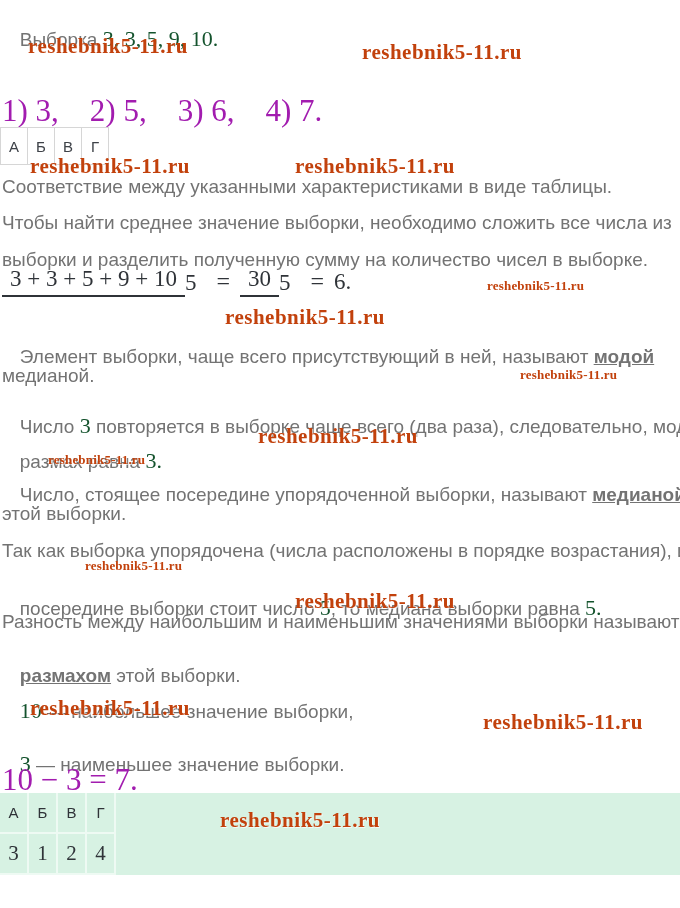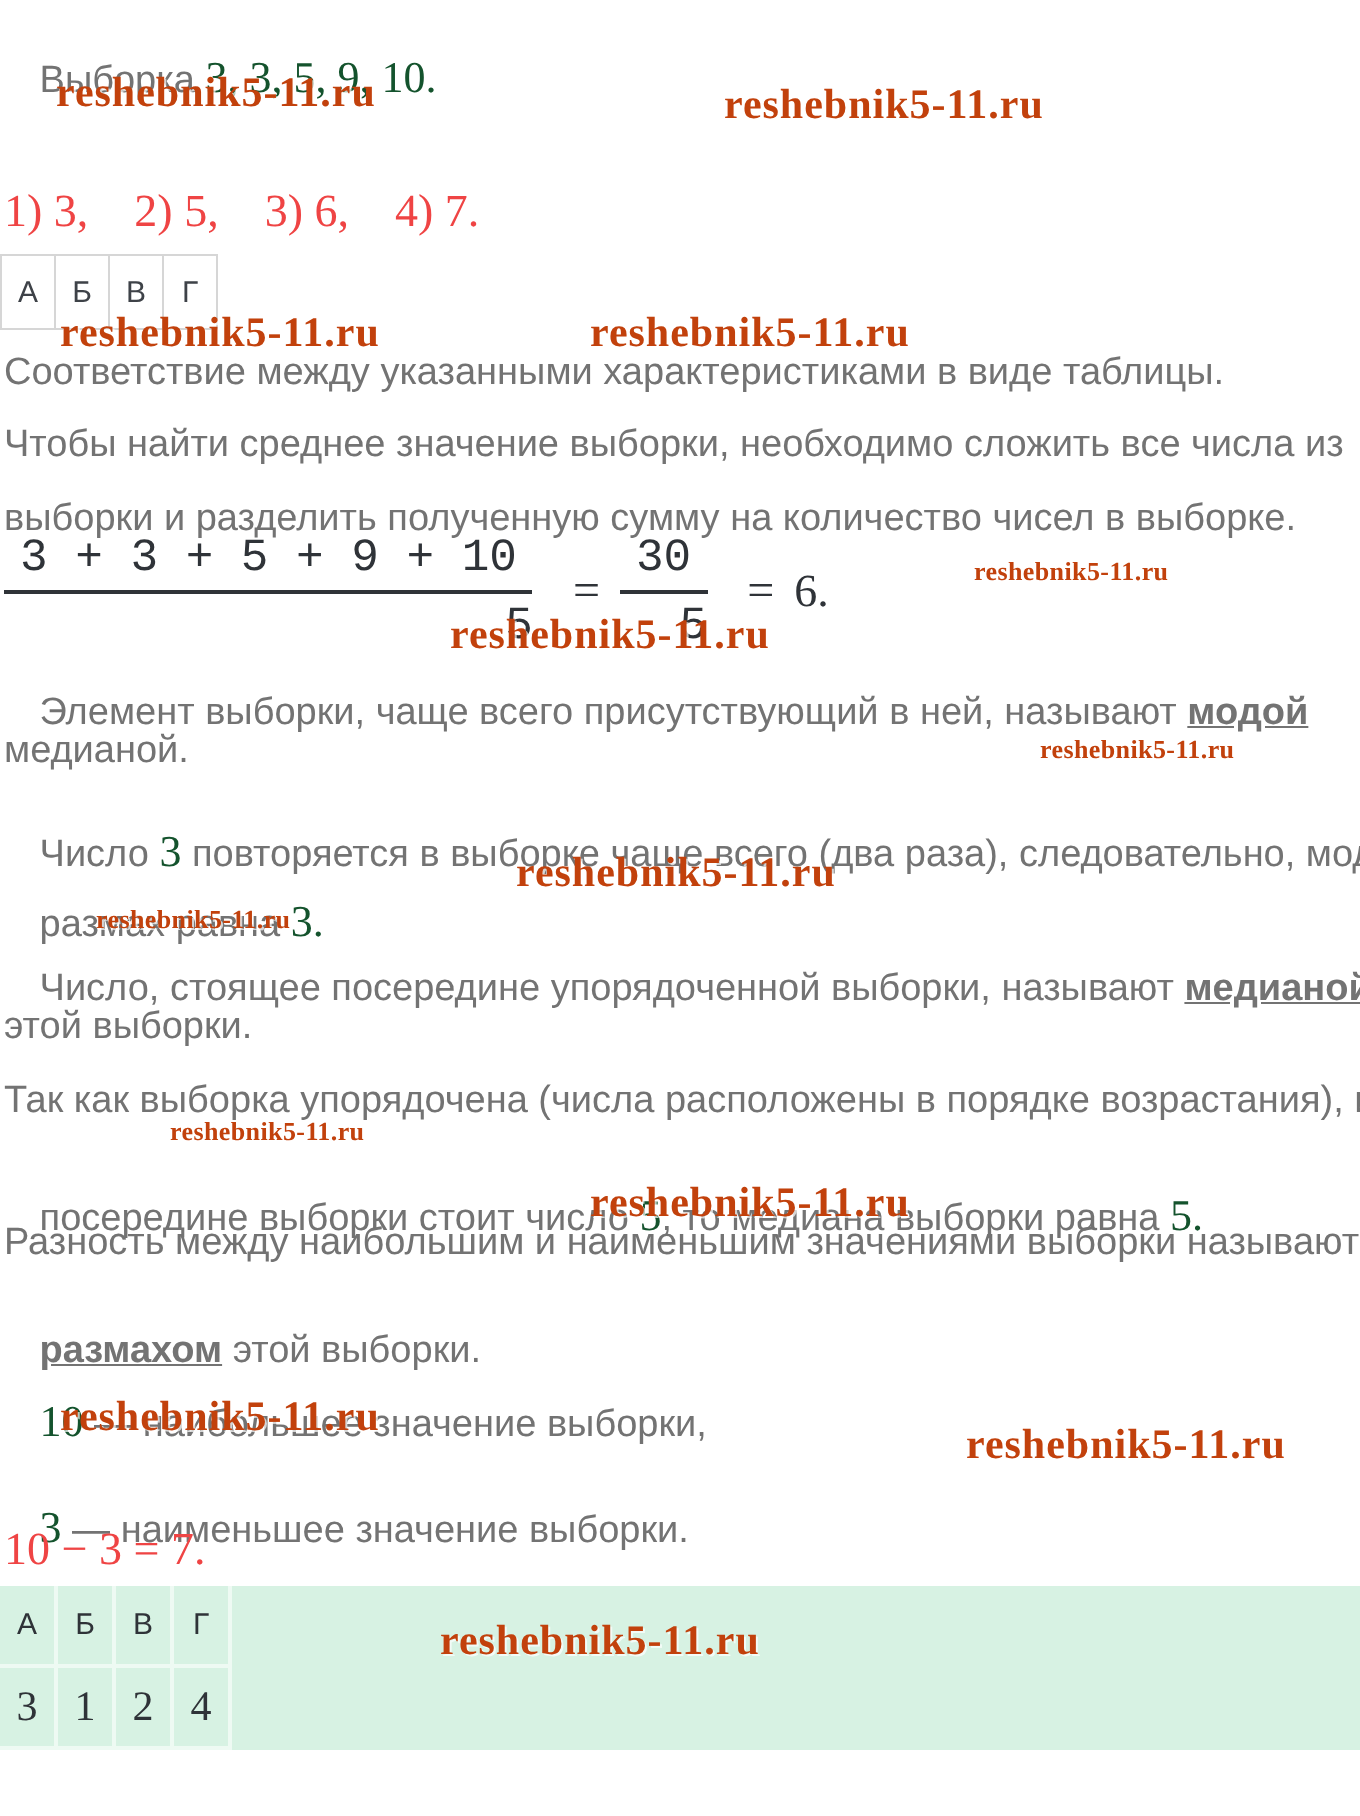--- a/index.html
+++ b/index.html
@@ -1,35 +1,35 @@
 <!DOCTYPE html>
 <html><head>
 <meta charset="utf-8">
 <style>
   html,body{margin:0;padding:0;background:#fff;}
   #page{position:relative;width:680px;height:908px;background:#ffffff;overflow:hidden;
         font-family:"Liberation Sans",sans-serif;color:#3e4248;}
   .line{position:absolute;white-space:pre;}
   .sans{font-family:"Liberation Sans",sans-serif;font-size:19px;color:#737373;}
   .serif{font-family:"Liberation Serif","DejaVu Serif",serif;font-size:22px;color:#14532d;}
-  .serif-lg{font-family:"Liberation Serif","DejaVu Serif",serif;font-size:23px;color:#ef4444;}
+  .serif-lg{font-family:"Liberation Serif","DejaVu Serif",serif;font-size:31px;color:#a21caf;}
   .b{font-weight:700;text-decoration:underline;}
   .wm{position:absolute;font-family:"Liberation Serif","DejaVu Serif",serif;font-weight:700;
       color:#c2410c;letter-spacing:.5px;text-shadow:1px 1px 0 rgba(255,255,255,.7);}
   .wm.big{font-size:21px;}
   .wm.sm{font-size:13px;letter-spacing:.2px;}
   
   .ttable{position:absolute;left:0;top:127px;display:flex;}
   .ttable .cell{width:26px;height:36px;border:1px solid #d6d6d6;border-left:none;
       display:flex;align-items:center;justify-content:center;font-size:15px;color:#3e4248;background:#fff;}
   .ttable .cell:first-child{border-left:1px solid #d6d6d6;}
   
   .formula{position:absolute;left:2px;top:266px;display:flex;align-items:center;
       font-family:"Liberation Serif","DejaVu Serif",serif;font-size:23px;color:#2f3338;}
-  .frac{display:inline-flex;flex-direction:column;align-items:flex-end;margin-right:10px;font-family:Liberation Mono, monospace;}
+  .frac{display:inline-flex;flex-direction:row;align-items:center;margin-right:10px;}
   .frac .num{padding:0 8px 3px;border-bottom:2px solid #2f3338;}
   .frac .den{padding-top:3px;}
   .eq{margin:0 10px;font-size:24px;}
   
   .green{position:absolute;left:0;top:793px;width:680px;height:82px;background:#d7f2e3;}
   .gtable{position:absolute;left:0;top:0;display:grid;grid-template-columns:repeat(4,29px);grid-auto-rows:41px;}
   .gtable .cell{border-right:2px solid #eefaf3;border-bottom:2px solid #eefaf3;
       display:flex;align-items:center;justify-content:center;}
   .gtable .hdr{font-family:"Liberation Sans",sans-serif;font-size:15px;color:#2f3338;}
   .gtable .val{font-family:"Liberation Serif","DejaVu Serif",serif;font-size:21px;color:#2f3338;}

